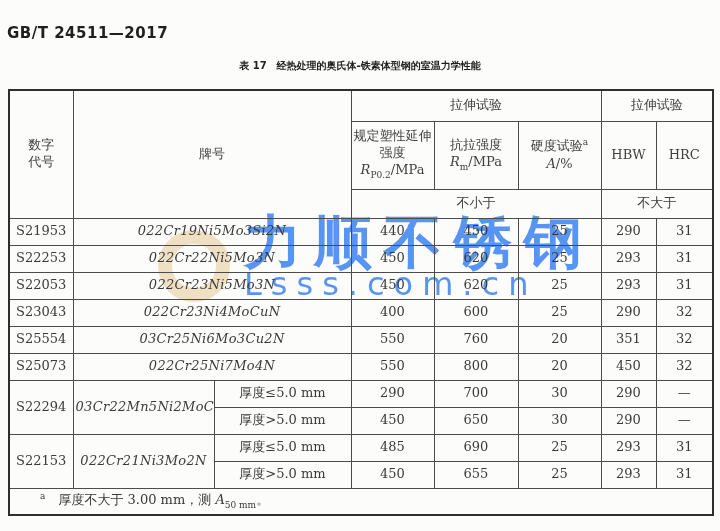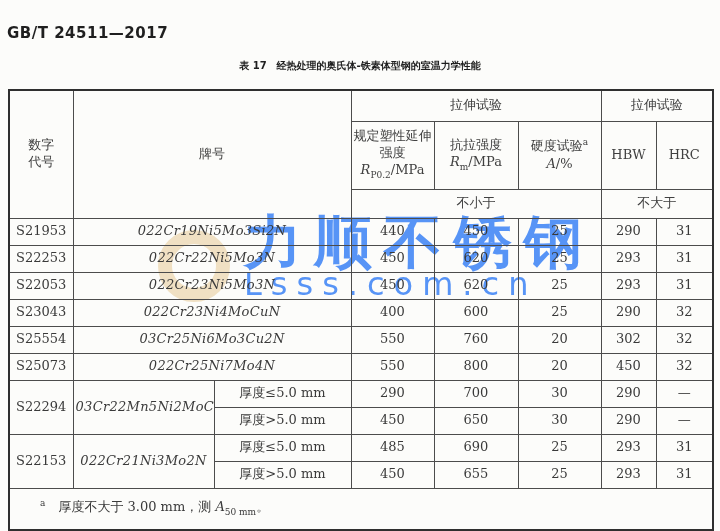--- a/index.html
+++ b/index.html
@@ -51,21 +51,21 @@
     text-align:center; vertical-align:middle;
     font-weight:normal; font-size:13px; line-height:1.3;
     padding:1px 2px; overflow:hidden;
   }
   .spec th { color:#404040; }
   .spec td { color:#3a3a3a; }
   tr.rh1 { height:31px; }
   tr.rh2 { height:68px; }
   tr.rh3 { height:29px; }
   tr.rdata { height:27px; }
-  tr.rfoot { height:42px;margin-top:13px; }
+  tr.rfoot { height:27px;margin-top:13px; }
   .spec sub { font-size:9px; }
   .spec sup { font-size:9px; }
   .spec i { font-style:italic; }
   td.footnote-cell {
     text-align:left; padding-left:30px; font-size:13px;
   }
   .grade-cell { letter-spacing:0.3px;font-style:italic; }
 </style>
 </head>
 <body>
@@ -165,21 +165,21 @@
       <td>290</td>
       <td>32</td>
     </tr>
 
     <tr class="rdata">
       <td>S25554</td>
       <td colspan="2" class="grade-cell">03Cr25Ni6Mo3Cu2N</td>
       <td>550</td>
       <td>760</td>
       <td>20</td>
-      <td>302</td>
+      <td>351</td>
       <td>32</td>
     </tr>
 
     <tr class="rdata">
       <td>S25073</td>
       <td colspan="2" class="grade-cell">022Cr25Ni7Mo4N</td>
       <td>550</td>
       <td>800</td>
       <td>20</td>
       <td>450</td>

